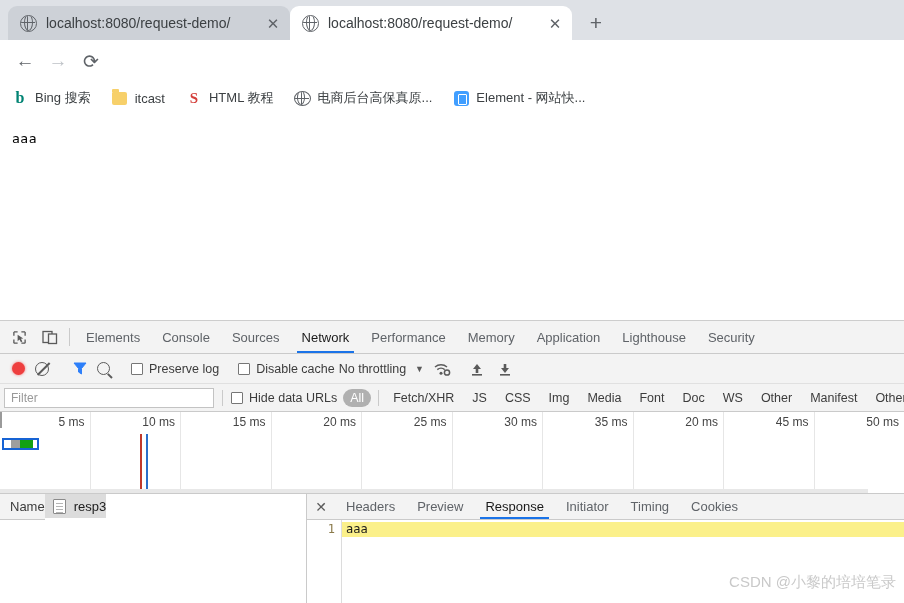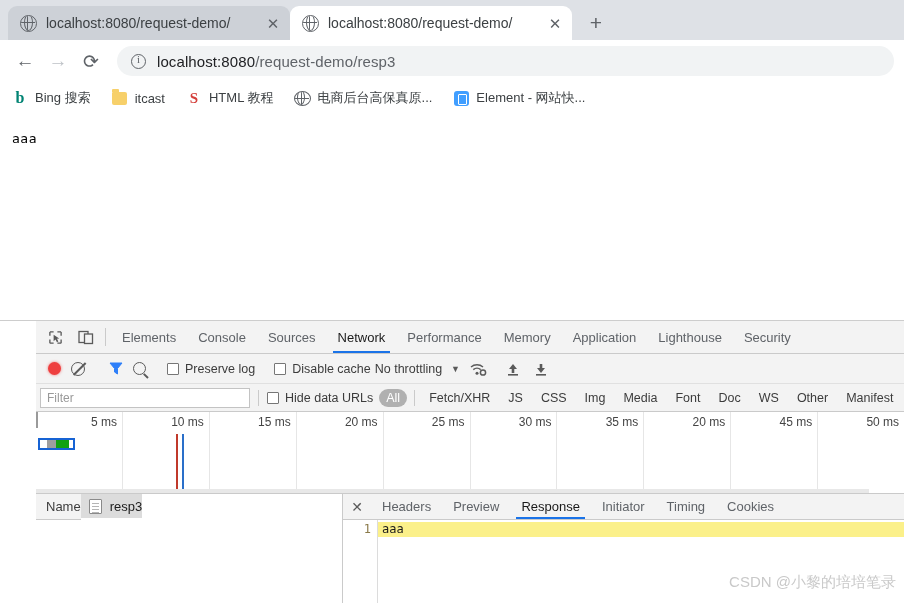--- a/index.html
+++ b/index.html
@@ -158,21 +158,20 @@
 
   
   .devtools {
     flex: 0 0 283px;
     height: 283px;
     background: #ffffff;
     border-top: 1px solid #cdcdcd;
     display: flex; flex-direction: column;
     font-size: 12px;
     color: #5a5a5a;
-    padding-left: 36px;
   }
 
   .dt-tabbar {
     height: 33px; flex: 0 0 33px;
     display: flex; align-items: stretch;
     background: #f3f3f3;
     border-bottom: 1px solid #cacaca;
     padding-left: 4px;
     overflow: hidden;
   }
@@ -397,24 +396,20 @@
       <span class="tab-close">✕</span>
     </div>
 
     <div class="newtab">+</div>
   </div>
 
   <div class="toolbar">
     <div class="navbtn">←</div>
     <div class="navbtn disabled">→</div>
     <div class="navbtn">⟳</div>
-    <div class="omnibox">
-      <span class="info-icon"></span>
-      <span class="url"><span>localhost:8080</span><span class="dim">/request-demo/resp3</span></span>
-    </div>
   </div>
 
   <div class="bookmarks">
     <div class="bm">
       <span class="bm-ico">
           <span class="ico-bing">b</span>
         </span>
       <span>Bing 搜索</span>
     </div>
     <div class="bm">

